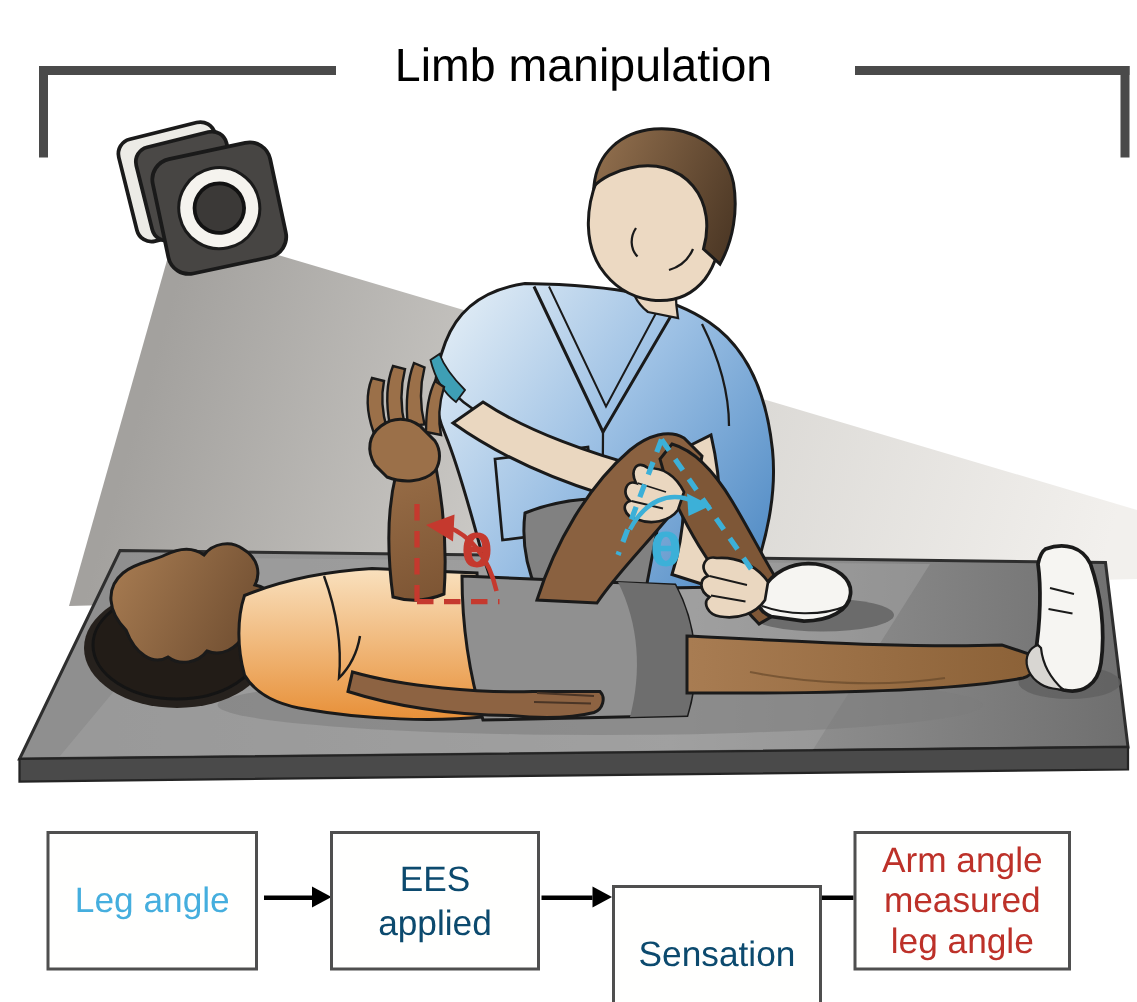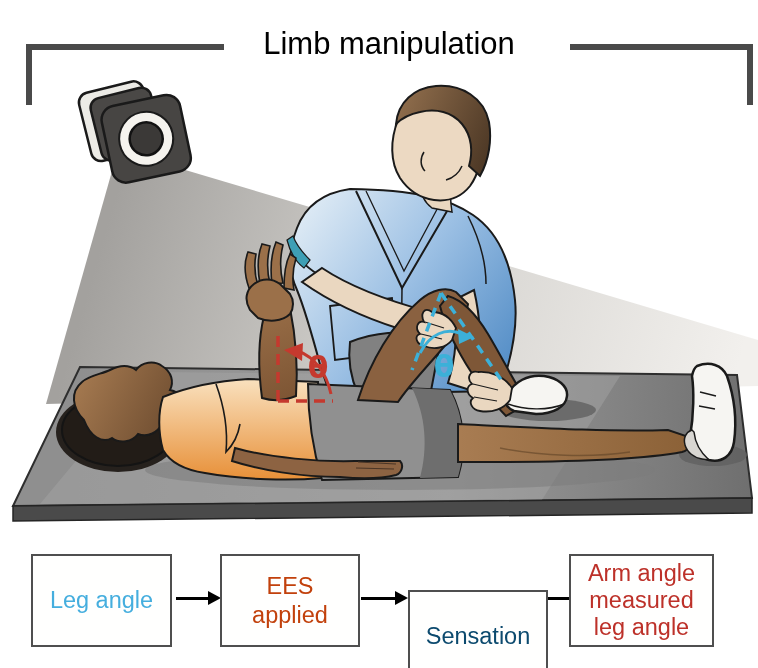--- a/index.html
+++ b/index.html
@@ -183,21 +183,21 @@
       <polygon points="474,337 458,329 459,344" stroke="none"></polygon>
       <text x="444" y="377" text-anchor="middle" font-family="DejaVu Sans, sans-serif" font-size="30" font-weight="bold" stroke="none">θ</text>
     </g>
   </svg>
 
   <div>
     <div class="flow-box fb1" style="color: rgb(69, 174, 222); fill: rgb(69, 174, 222);">
       <div>Leg angle</div>
     </div>
     <div class="flow-arrow fa1"></div>
-    <div class="flow-box fb2" style="color: #c2410c; fill: rgb(14, 138, 104);">
+    <div class="flow-box fb2" style="color: #0c4a6e; fill: rgb(14, 138, 104);">
       <div>EES</div>
       <div>applied</div>
     </div>
     <div class="flow-arrow fa2"></div>
     <div class="flow-box fb3" style="color: #0c4a6e; fill: rgb(224, 113, 60); margin-top: 36px;">
       <div>Sensation</div>
     </div>
     <div class="flow-arrow fa3"></div>
     <div class="flow-box fb4" style="color: rgb(189, 49, 41); fill: rgb(189, 49, 41);">
       <div>Arm angle</div>

